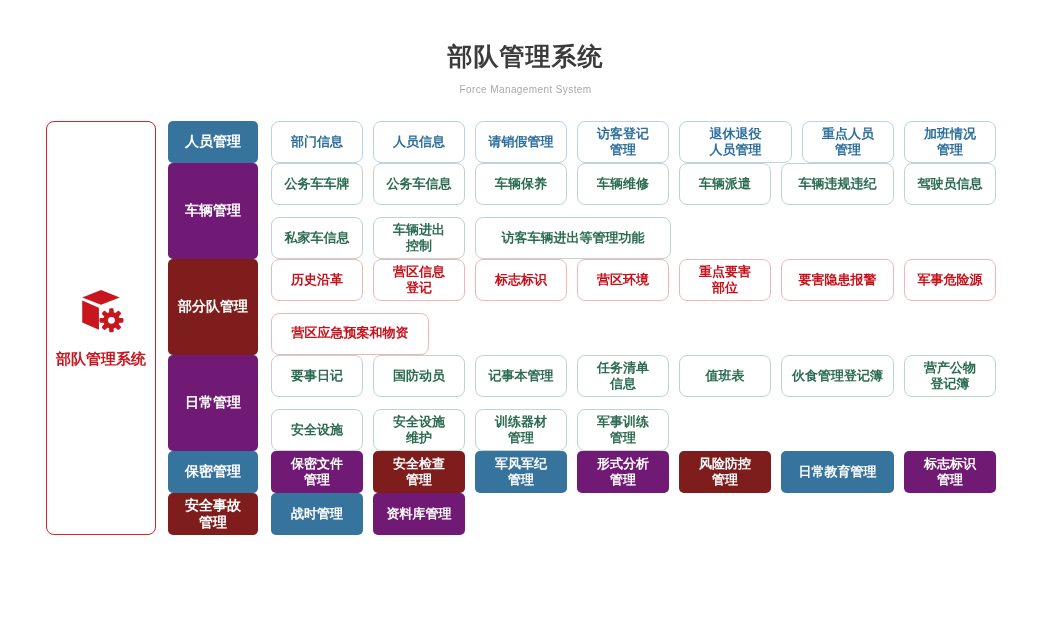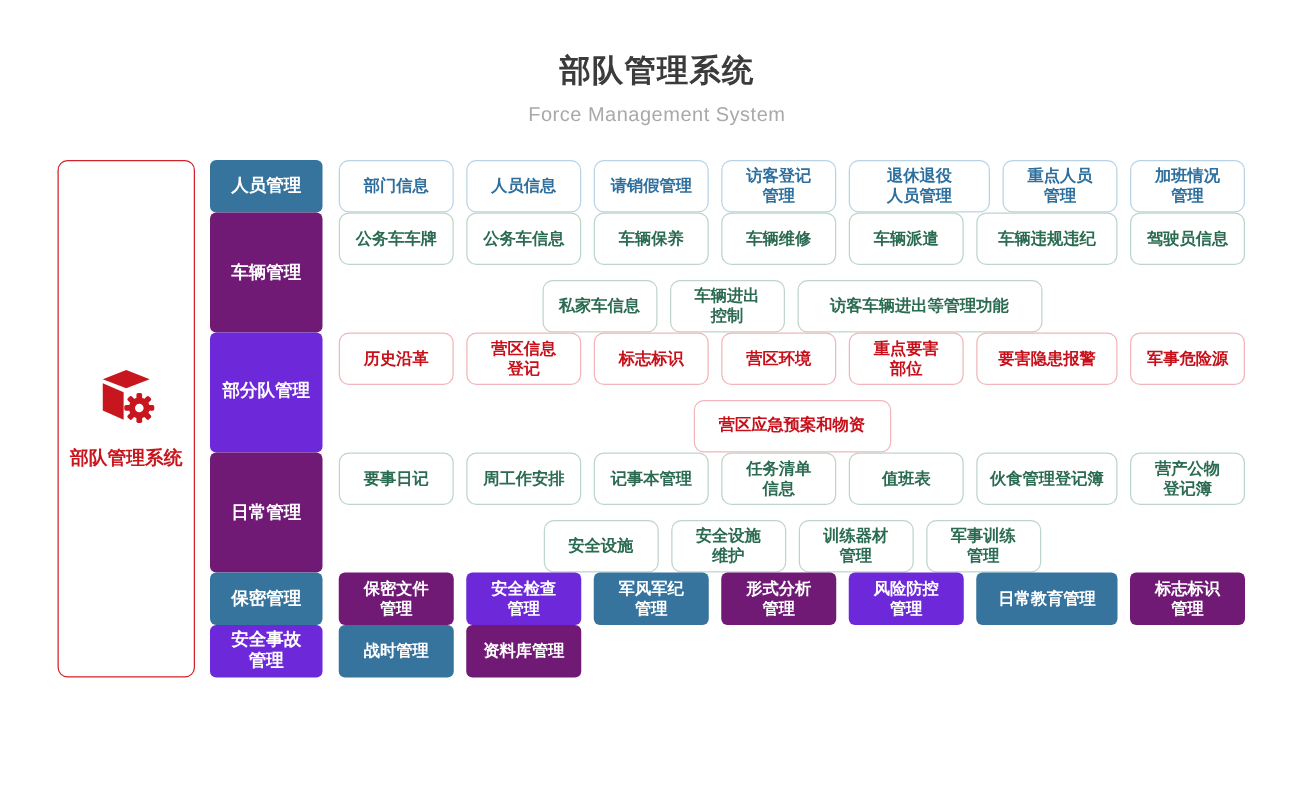--- a/index.html
+++ b/index.html
@@ -2,58 +2,58 @@
 <html><head>
 <meta charset="utf-8">
 <style>
   html,body { margin:0; padding:0; }
   body {
     width:1051px; height:636px; background:#ffffff; overflow:hidden;
     font-family:"Liberation Sans","DejaVu Sans",sans-serif;
   }
   .header { text-align:center; padding-top:40px; }
   .title { font-size:25px; font-weight:bold; color:#3b3b3b; letter-spacing:1px; }
-  .subtitle { margin-top:11px; font-size:16px; color:#a9a9a9; letter-spacing:0.4px; }
+  .subtitle { margin-top:11px; font-size:10px; color:#a9a9a9; letter-spacing:0.4px; }
 
   .layout { display:flex; align-items:stretch; margin:26px 0 0 46px; }
 
   .sidebar {
     width:110px; border:1px solid #d2232a; border-radius:8px; background:#fff;
     display:flex; flex-direction:column; align-items:center; justify-content:center; gap:10px;
     box-sizing:border-box;
   }
   .sidebar-label { color:#c8161e; font-size:15px; font-weight:600; }
 
   .content { margin-left:12px; display:flex; flex-direction:column; }
   .group { display:flex; align-items:stretch; }
   .cat {
     width:90px; border-radius:5px; color:#fff; font-size:14px; font-weight:600;
     display:flex; align-items:center; justify-content:center; text-align:center;
     white-space:pre-line; line-height:1.25; flex:none;
   }
   .subrows { display:flex; flex-direction:column; gap:12px; margin-left:13px; }
-  .subrow { display:flex; gap:10px;justify-content:center; }
+  .subrow { display:flex; gap:10px; }
 
   .box {
     width:92px; height:42px; border-radius:8px; background:#fff; border:1px solid;
     display:flex; align-items:center; justify-content:center; text-align:center;
     font-size:13px; font-weight:600; white-space:pre-line; line-height:1.2;
     box-sizing:border-box; flex:none;
   }
   .box.w2 { width:113px; }
   .box.w3 { width:196px; }
   .box.w4 { width:158px;font-family:Liberation Mono, monospace; }
 
   .t-blue  { color:#2e6f9e; border-color:#b9d3e4; }
   .t-green { color:#2b6b51; border-color:#bdd5ca; }
   .t-red   { color:#c8101b; border-color:#f2b6ba; }
 
   .bg-blue  { background:#36749e; }
   .bg-green { background:#701a75; }
-  .bg-red   { background:#6d28d9;font-family:Liberation Serif, serif; }
+  .bg-red   { background:#7f1d1d; }
 
   .solid {
     width:92px; height:42px; border-radius:5px; color:#fff; font-size:13px; font-weight:600;
     display:flex; align-items:center; justify-content:center; text-align:center;
     white-space:pre-line; line-height:1.2; flex:none;
   }
   .solid.w2 { width:113px; }
 </style>
 </head>
 <body>
@@ -145,21 +145,21 @@
           <div class="box t-red w4">营区应急预案和物资</div>
         </div>
       </div>
     </div>
 
     <div class="group">
       <div class="cat bg-green">日常管理</div>
       <div class="subrows">
         <div class="subrow">
           <div class="box t-green">要事日记</div>
-          <div class="box t-green">周工作安排</div>
+          <div class="box t-green">国防动员</div>
           <div class="box t-green">记事本管理</div>
           <div class="box t-green">任务清单
 信息</div>
           <div class="box t-green">值班表</div>
           <div class="box t-green w2">伙食管理登记簿</div>
           <div class="box t-green">营产公物
 登记簿</div>
         </div>
         <div class="subrow">
           <div class="box t-green">安全设施</div>

